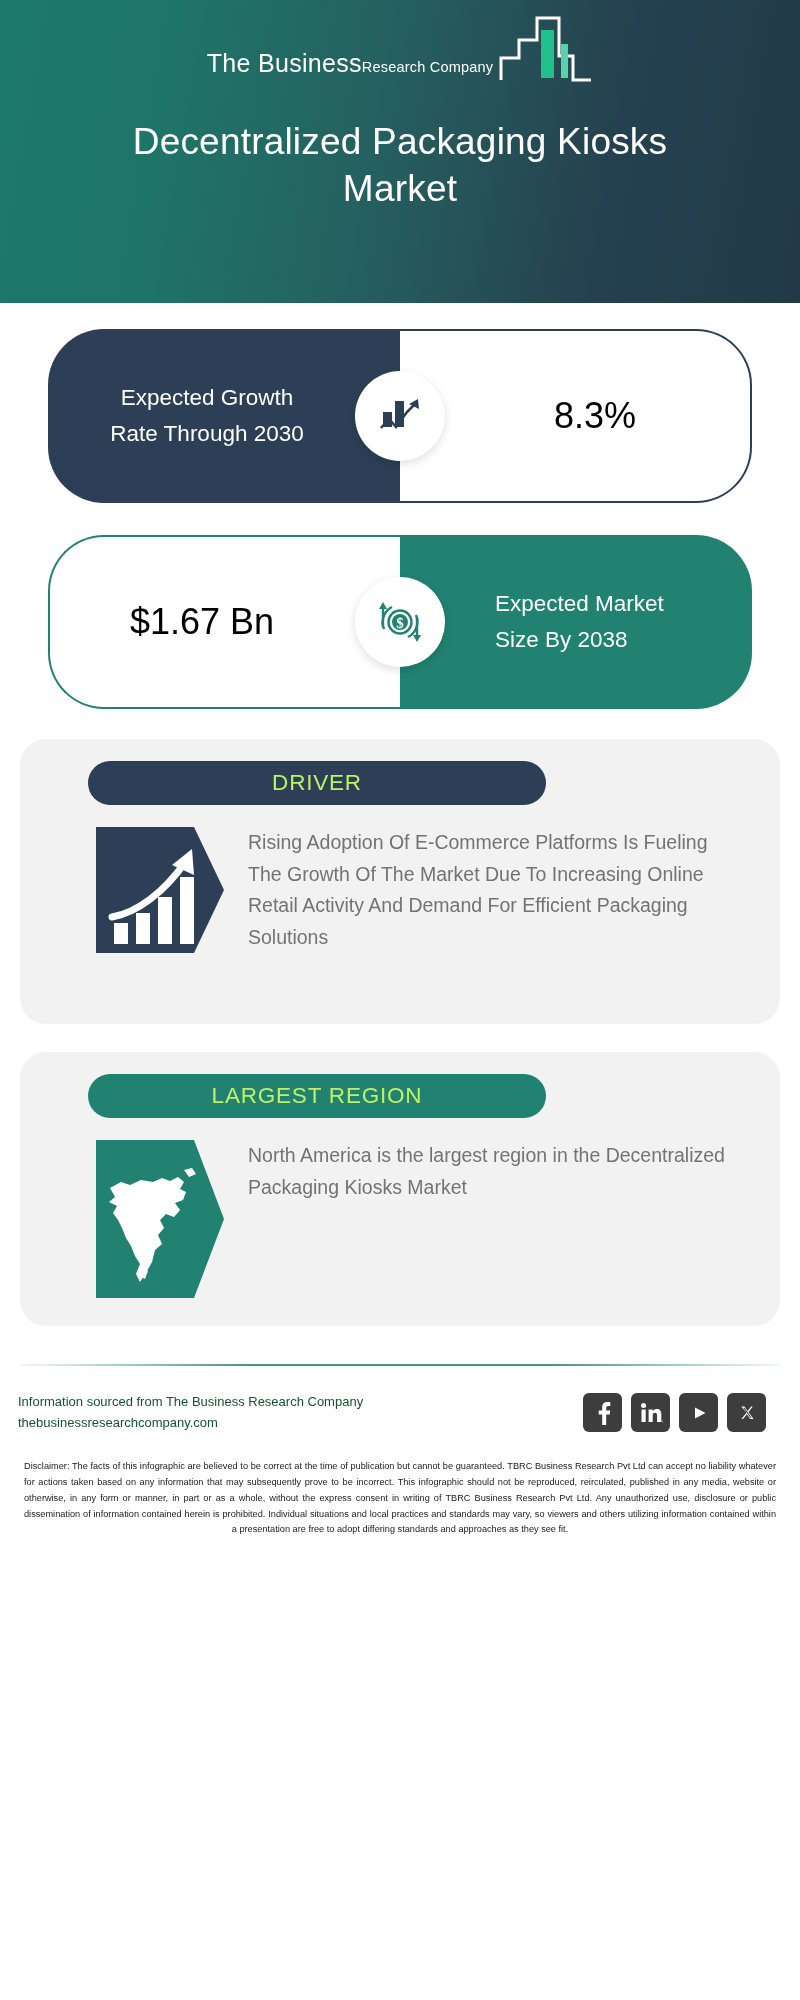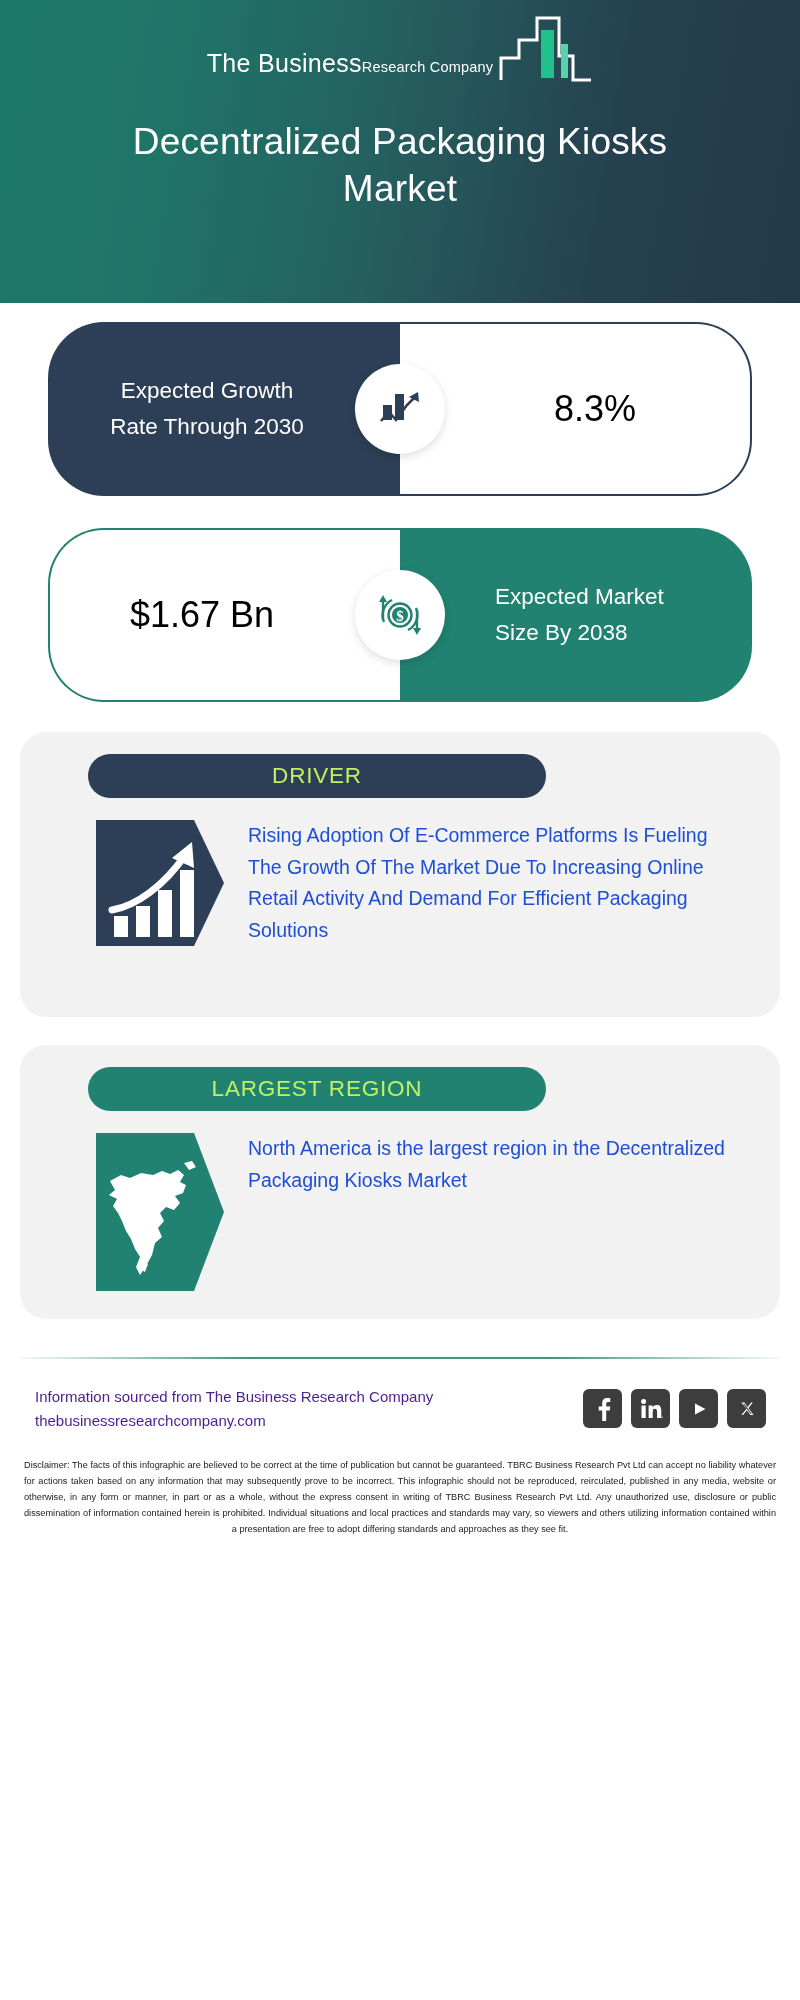--- a/index.html
+++ b/index.html
@@ -67,21 +67,21 @@
 
   
   .stat-wrap { position: relative; width: 800px; }
   .stat-card {
     position: relative;
     width: 704px;
     height: 174px;
     margin: 0 auto;
     display: flex;
   }
-  #stat1 { margin-top: 19px; }
+  #stat1 { margin-top: 26px; }
   #stat2 { margin-top: 32px; }
 
   .half { width: 50%; height: 100%; position: relative; }
 
   
   .navy-fill {
     background: #2c3f56;
     border-radius: 56px 0 0 56px;
     display: flex;
     align-items: center;
@@ -172,45 +172,44 @@
   .pill.navy  { background: #2c3f56; }
   .pill.green { background: #218271; }
 
   .panel-body {
     display: flex;
     align-items: flex-start;
     padding: 22px 40px 0 76px;
   }
   .panel-icon { flex: 0 0 auto; margin-right: 24px; }
   .panel-text {
-    color: #1d4ed8;
+    color: #737373;
     font-size: 19.5px;
     line-height: 1.62;
   }
   #driver-text { font-size: 19.5px; }
 
   
   .divider {
     width: 760px;
     height: 2px;
     margin: 38px auto 0 auto;
     background: linear-gradient(90deg, rgba(34,130,113,.05) 0%, rgba(34,130,113,.85) 30%, rgba(34,130,113,.85) 70%, rgba(34,130,113,.05) 100%);
   }
   .footer-row {
     display: flex;
     align-items: center;
     justify-content: space-between;
     width: 800px;
     padding: 26px 34px 0 18px;
   }
   .footer-src {
-    color: #4c1d95;
-    font-size: 15px;
+    color: #14532d;
+    font-size: 13px;
     line-height: 1.58;
-    margin-left: 17px;
   }
   .socials { display: flex; gap: 9px; }
   .social {
     width: 39px; height: 39px;
     border-radius: 6px;
     background: #3d3d3d;
     display: flex; align-items: center; justify-content: center;
   }
   .disclaimer {
     width: 752px;

